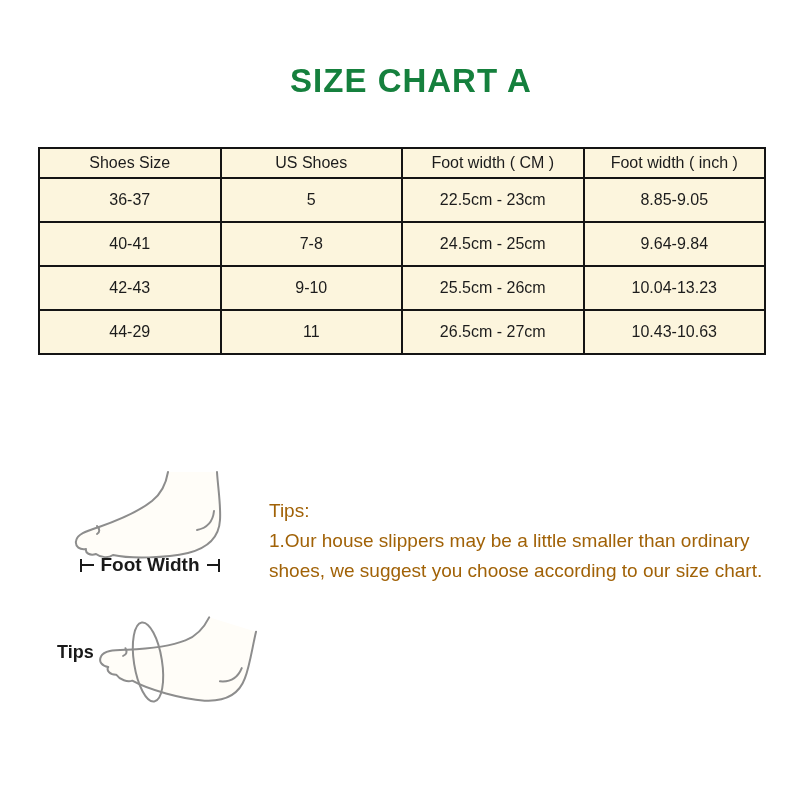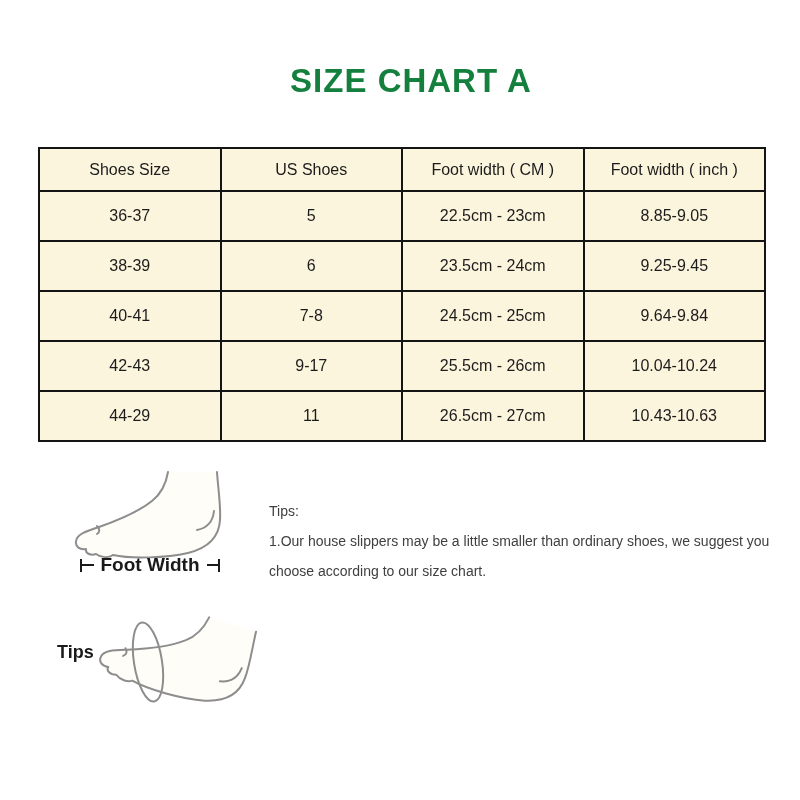--- a/index.html
+++ b/index.html
@@ -35,22 +35,22 @@
   .size-table th, .size-table td {
     border: 2px solid #141414;
     background: #fcf5dd;
     text-align: center;
     vertical-align: middle;
     font-size: 16px;
     font-weight: normal;
     color: #1c1c1c;
     padding: 0;
   }
-  .size-table thead th { height: 43px; }
-  .size-table tbody td { height: 50px; }
+  .size-table thead th { height: 30px; }
+  .size-table tbody td { height: 44px; }
 
   .foot-figure { position: absolute; }
   #foot-side { left: 70px; top: 470px; }
   #foot-girth { left: 84px; top: 596px; }
 
   .measure-line {
     position: absolute;
     left: 80px;
     top: 556px;
     width: 140px;
@@ -80,23 +80,23 @@
     font-size: 18px;
     font-weight: bold;
     color: #1a1a1a;
   }
 
   .tips-block {
     position: absolute;
     left: 269px;
     top: 496px;
     width: 510px;
-    font-size: 14px;
+    font-size: 19px;
     line-height: 30px;
-    color: #404040;
+    color: #a16207;
   }
   .tips-block p { margin: 0; }
 </style>
 </head>
 <body>
 
 <h1 class="page-title">SIZE CHART A</h1>
 
 <table class="size-table">
   <thead>
@@ -108,36 +108,30 @@
     </tr>
   </thead>
   <tbody>
     <tr>
       <td>36-37</td>
       <td>5</td>
       <td>22.5cm - 23cm</td>
       <td>8.85-9.05</td>
     </tr>
     <tr>
-      <td>38-39</td>
-      <td>6</td>
-      <td>23.5cm - 24cm</td>
-      <td>9.25-9.45</td>
-    </tr>
-    <tr>
       <td>40-41</td>
       <td>7-8</td>
       <td>24.5cm - 25cm</td>
       <td>9.64-9.84</td>
     </tr>
     <tr>
       <td>42-43</td>
-      <td>9-17</td>
+      <td>9-10</td>
       <td>25.5cm - 26cm</td>
-      <td>10.04-10.24</td>
+      <td>10.04-13.23</td>
     </tr>
     <tr>
       <td>44-29</td>
       <td>11</td>
       <td>26.5cm - 27cm</td>
       <td>10.43-10.63</td>
     </tr>
   </tbody>
 </table>
 

